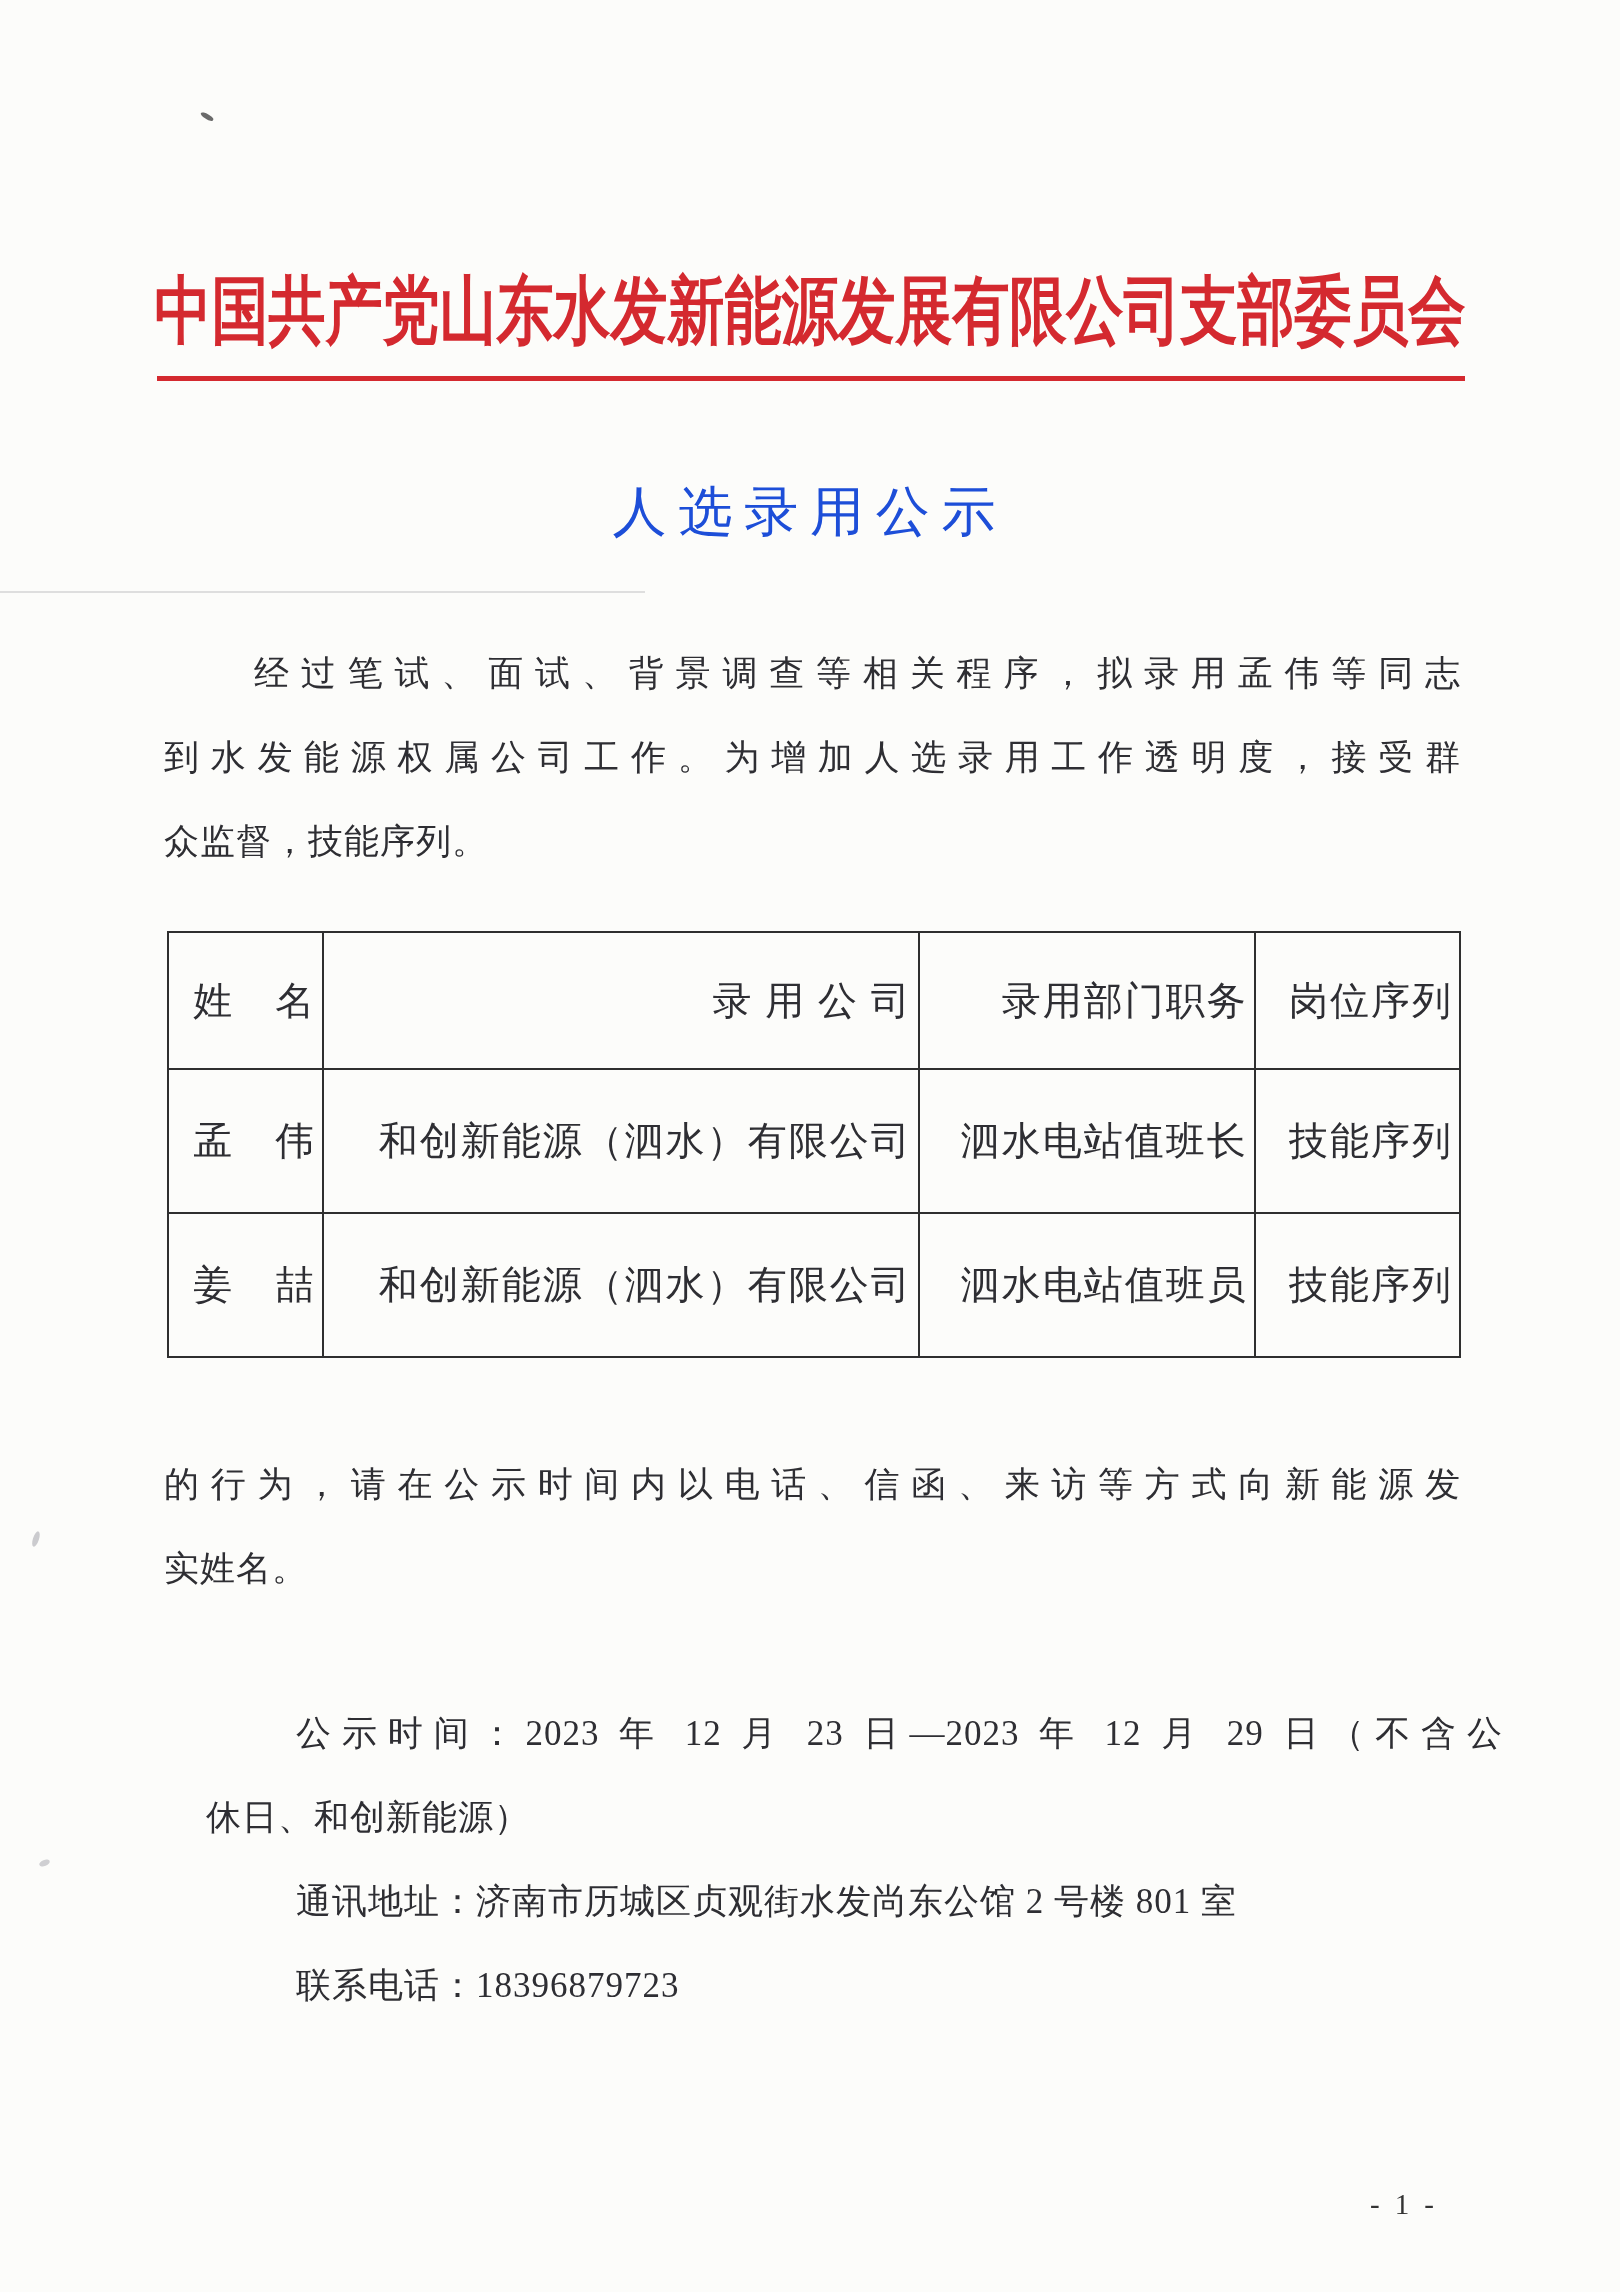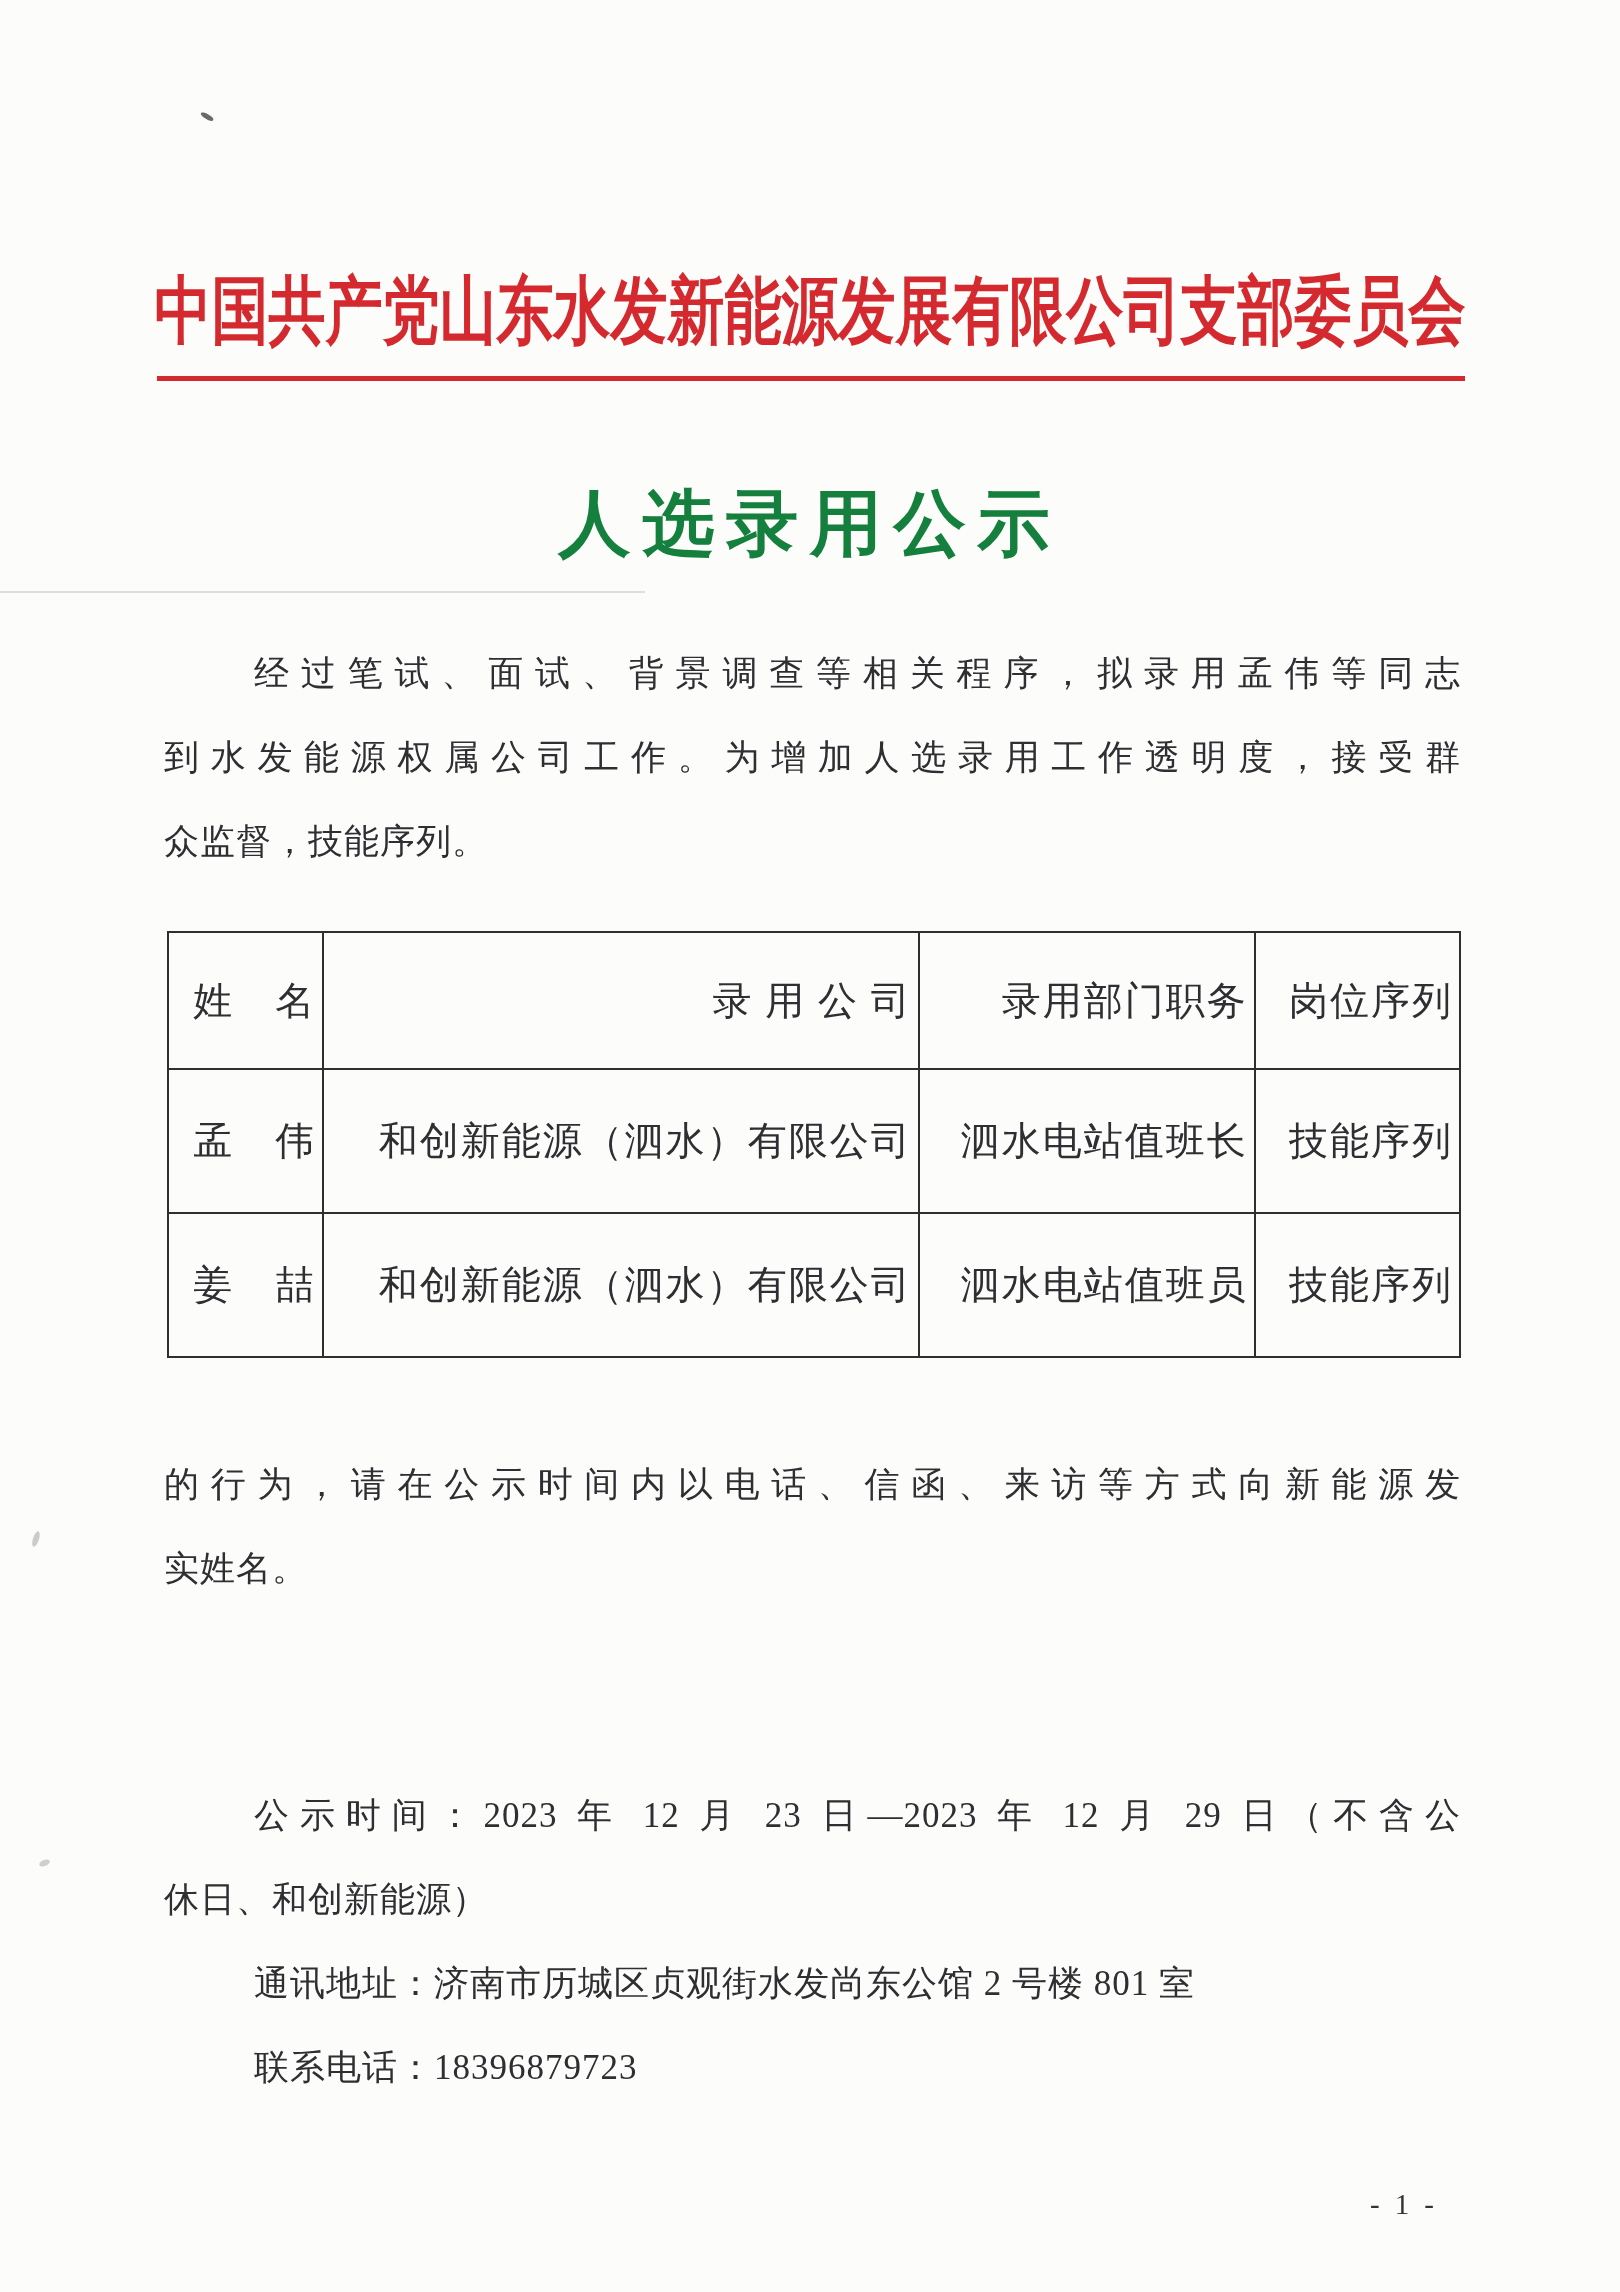--- a/index.html
+++ b/index.html
@@ -12,27 +12,27 @@
   .org-title{
     position:absolute;left:0;top:282px;width:100%;
     text-align:center;font-size:57px;font-weight:bold;line-height:1;
     color:#d4292f;letter-spacing:0px;
     transform:scaleY(1.3);transform-origin:center;
     white-space:nowrap;
   }
   .red-rule{position:absolute;left:157px;top:376px;width:1308px;height:4.9px;background:#d4292f;}
   .doc-title{
     position:absolute;left:0;top:476px;width:100%;margin:0;
-    text-align:center;font-size:72px;font-weight:bold;letter-spacing:11.8px;color:#15803d;
+    text-align:center;font-size:54px;font-weight:normal;letter-spacing:11.8px;color:#1d4ed8;
   }
   .artifact-line{position:absolute;left:0;top:591px;width:645px;height:2px;background:#dedede;}
   .para{position:absolute;left:164px;width:1297px;font-size:35px;line-height:84px;letter-spacing:1px;}
   .p1{top:632px;}
   .p2{top:1443px;}
-  .p3{top:1774px;}
+  .p3{top:1692px;margin-left:42px;}
   .line{height:84px;}
   .fill{text-align:justify;text-align-last:justify;}
   .ind{text-indent:90px;}
   .doc-table{
     position:absolute;left:167px;top:931px;width:1294px;
     border-collapse:collapse;table-layout:fixed;
     font-size:39px;color:#2e2e33;
     border:2.9px solid #2f2f2f;
   }
   .doc-table td{

